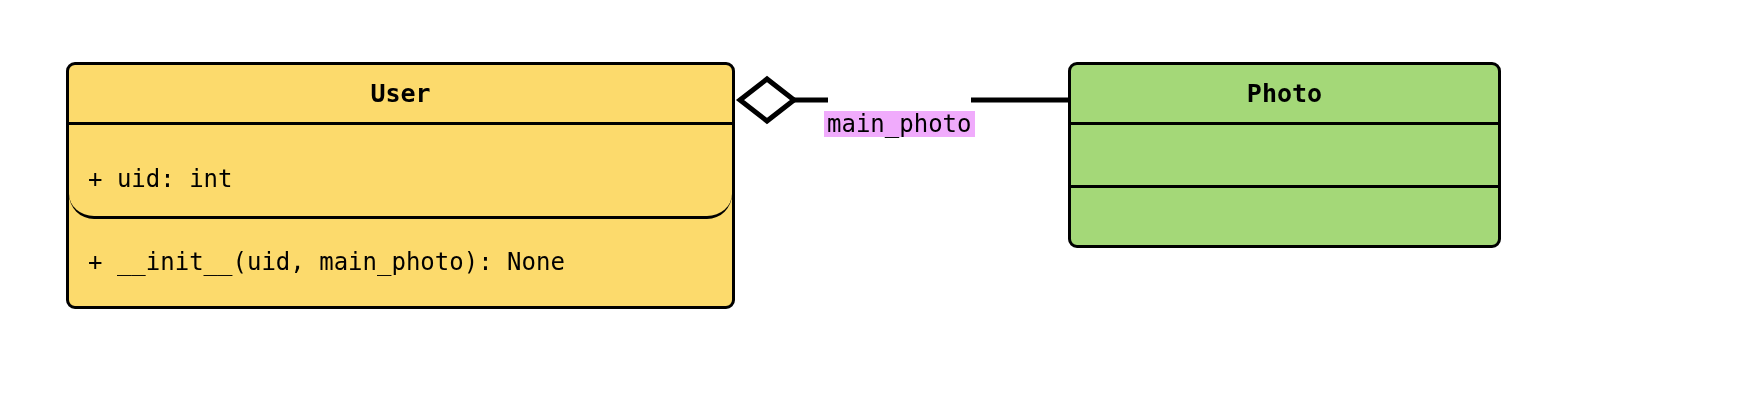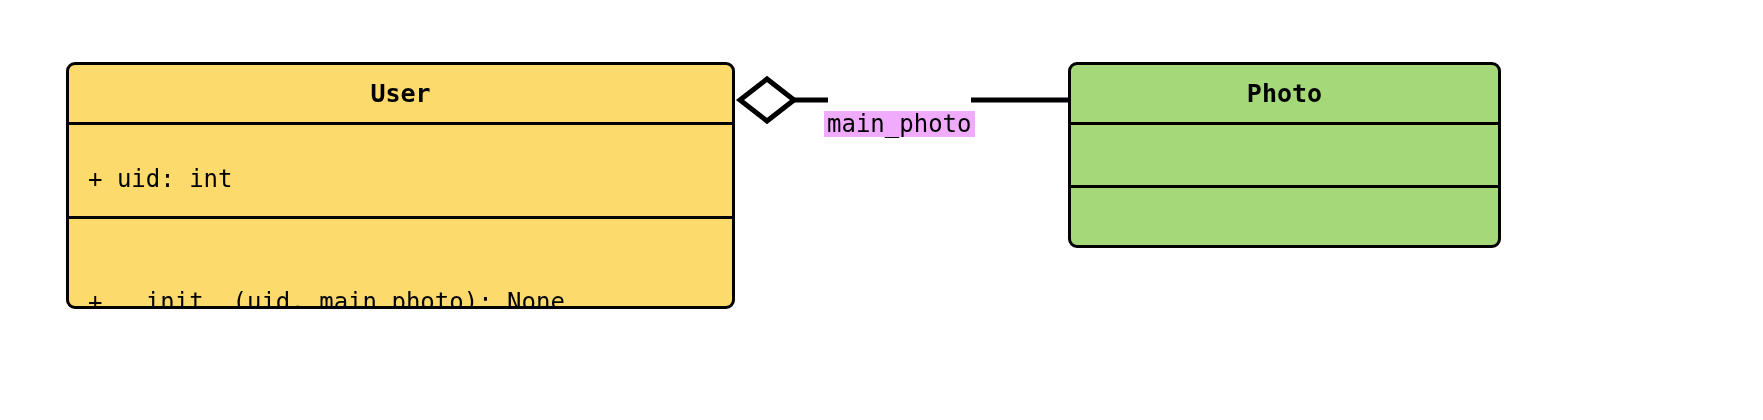--- a/index.html
+++ b/index.html
@@ -63,22 +63,22 @@
 
   
   #user-class {
     left: 66px;
     top: 62px;
     width: 669px;
     height: 247px;
     background: #fcda6c;
   }
   #user-class .c-title   { height: 60px; }
-  #user-class .c-attrs   { height: 94px; padding-top: 18px; }
-  #user-class .c-methods { height: 87px; margin-top: 40px; }
+  #user-class .c-attrs   { height: 94px; padding-top: 18px; border-radius: 25px; }
+  #user-class .c-methods { height: 87px; }
 
   
   #photo-class {
     left: 1068px;
     top: 62px;
     width: 433px;
     height: 186px;
     background: #a4d878;
   }
   #photo-class .c-title   { height: 60px; }

